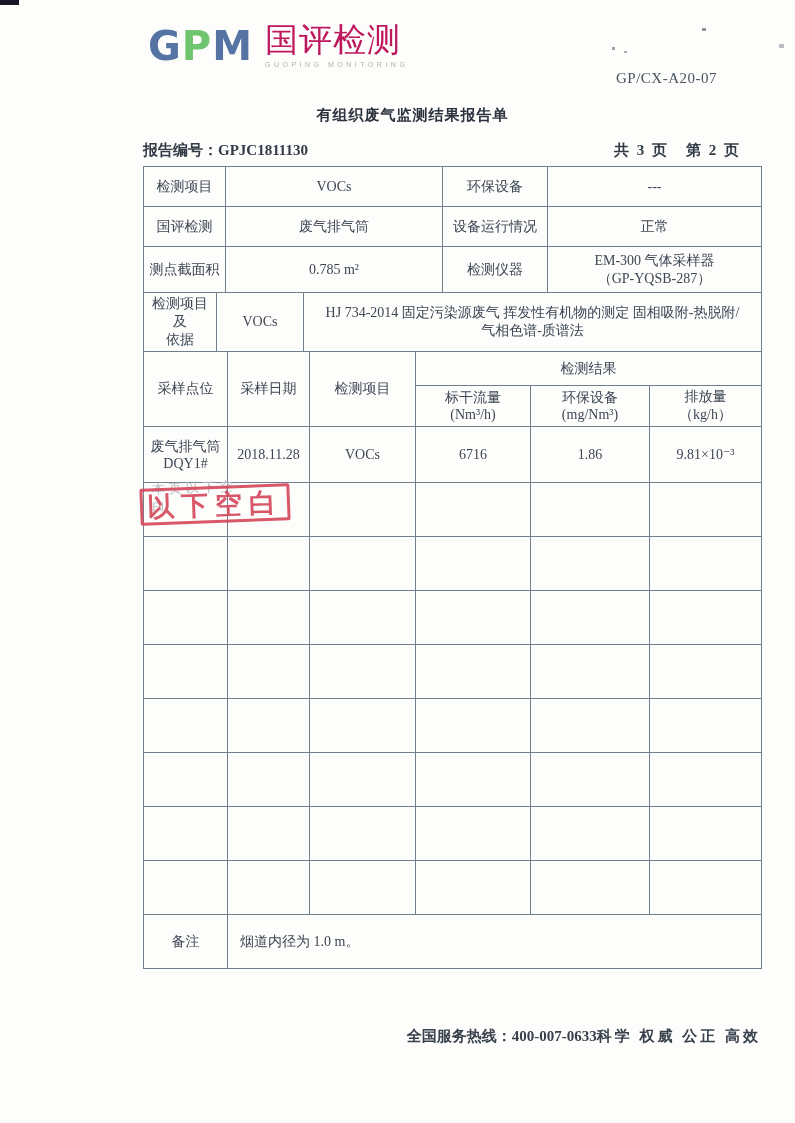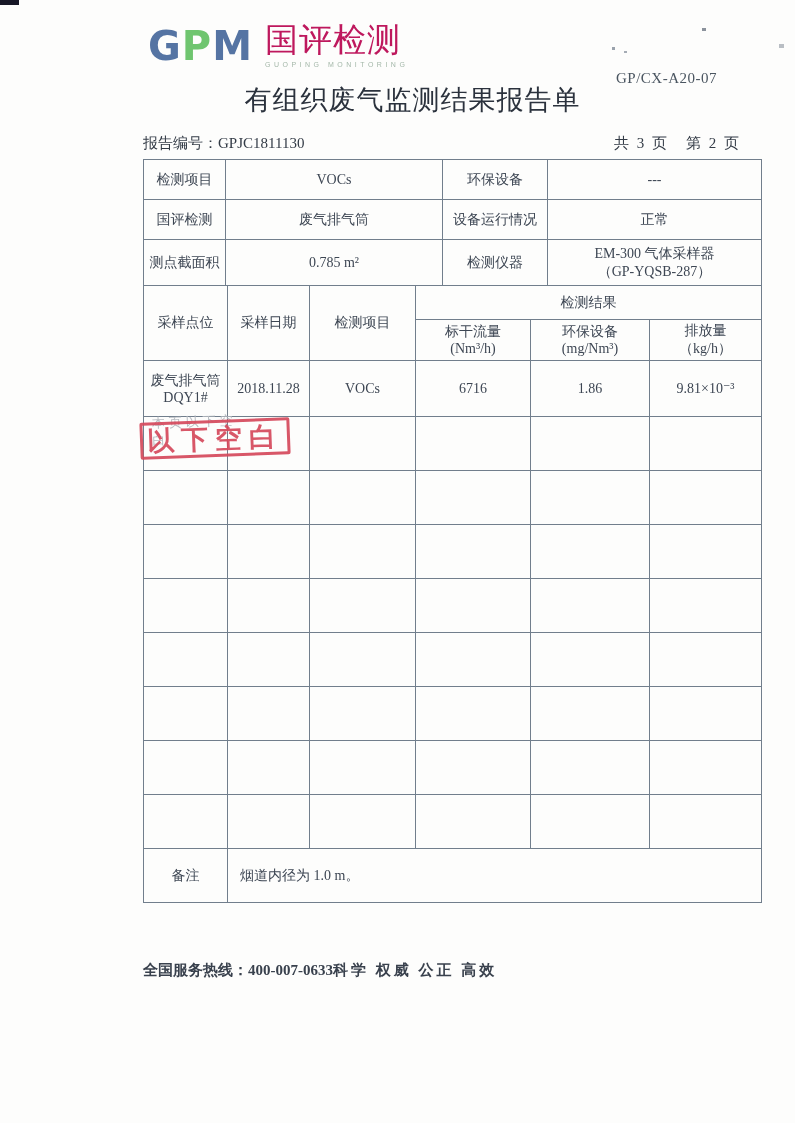--- a/index.html
+++ b/index.html
@@ -19,24 +19,24 @@
   .logo-row { display:flex; align-items:flex-start; margin:26px 0 0 118px; height:56px; }
   .gpm { font-family:"DejaVu Sans","Liberation Sans",sans-serif; font-weight:900;
          font-size:40px; line-height:40px; letter-spacing:1px; }
   .gpm .lg-blue { color:#5574a3; }
   .gpm .lg-green { color:#6fc56f; }
   .logo-cn-wrap { margin-left:12px; }
   .logo-cn { font-size:33px; line-height:34px; color:#be185d; font-family:Liberation Mono, monospace; letter-spacing:1px; }
   .logo-en { font-size:7px; letter-spacing:3.5px; color:#a3b7a8; font-family:"Liberation Sans",sans-serif; margin-top:1px; }
   .doc-code { position:absolute; top:70px; right:78px; font-size:15px; color:#4a5560; letter-spacing:0.5px; }
   
-  .title { text-align:center; font-size:27px; font-weight:normal;
+  .title { text-align:center; margin-top:24px; font-size:15px; font-weight:bold;
            letter-spacing:1px; color:#2b323d; }
   .report-line { display:flex; justify-content:space-between; align-items:center;
-                 width:618px; margin:16px 0 6px 113px; font-weight:normal; font-size:15px; color:#333b46; }
+                 width:618px; margin:16px 0 6px 113px; font-weight:bold; font-size:15px; color:#333b46; }
   .report-line .pages { margin-right:20px; letter-spacing:2px; }
   
   table { border-collapse:collapse; table-layout:fixed; width:618px; margin-left:113px; }
   table + table { margin-top:-1px; }
   td, th { border:1px solid #717e8c; font-weight:normal; font-size:14px; color:#3d4653;
            text-align:center; vertical-align:middle; padding:2px 3px; overflow:visible; }
   .pre { white-space:pre-line; }
   .t-info tr { height:40px; }
   .t-info tr.tall { height:46px; }
   .t-basis tr { height:42px; }
@@ -50,21 +50,21 @@
   .stamp-anchor { position:relative; }
   .ghost-text { position:absolute; left:8px; top:-4px; width:86px; font-size:13px;
                 line-height:17px; letter-spacing:4px; color:#b8bcc2; text-align:left;
                 transform:rotate(-2deg); }
   .stamp { position:absolute; left:-4px; top:3px; width:150px; height:37px;
            border:3px solid #d5495c; border-radius:2px; color:#d5495c;
            font-size:27px; font-weight:bold; letter-spacing:7px; line-height:32px;
            text-align:center; transform:rotate(-2.2deg); opacity:0.92;
            font-family:"Liberation Serif",serif; }
   
-  .footer { display:flex; justify-content:flex-start; width:618px; margin:58px 0 0 113px;
+  .footer { display:flex; justify-content:flex-end; width:618px; margin:58px 0 0 113px;
             font-size:15px; font-weight:bold; color:#39414d; }
   .footer .slogan { letter-spacing:3px; }
 </style>
 </head>
 <body>
 
 <div class="page">
 
   <div class="speck s1"></div>
   <div class="speck s2"></div>
@@ -112,20 +112,36 @@
     <tr class="tall">
       <td>测点截面积</td>
       <td>0.785 m²</td>
       <td>检测仪器</td>
       <td class="pre">EM-300 气体采样器
 （GP-YQSB-287）</td>
     </tr>
   </tbody>
     </table>
 
+  <table class="t-basis">
+    <colgroup>
+        <col style="width:73px">
+        <col style="width:87px">
+        <col style="width:458px">
+      </colgroup>
+    <tbody>
+        <tr>
+      <td class="pre">检测项目及
+依据</td>
+      <td>VOCs</td>
+      <td class="pre">HJ 734-2014 固定污染源废气 挥发性有机物的测定 固相吸附-热脱附/
+气相色谱-质谱法</td>
+    </tr>
+  </tbody>
+    </table>
 
   <table class="t-results">
     <colgroup>
         <col style="width:84px">
         <col style="width:82px">
         <col style="width:106px">
         <col style="width:115px">
         <col style="width:119px">
         <col style="width:112px">
       </colgroup>

